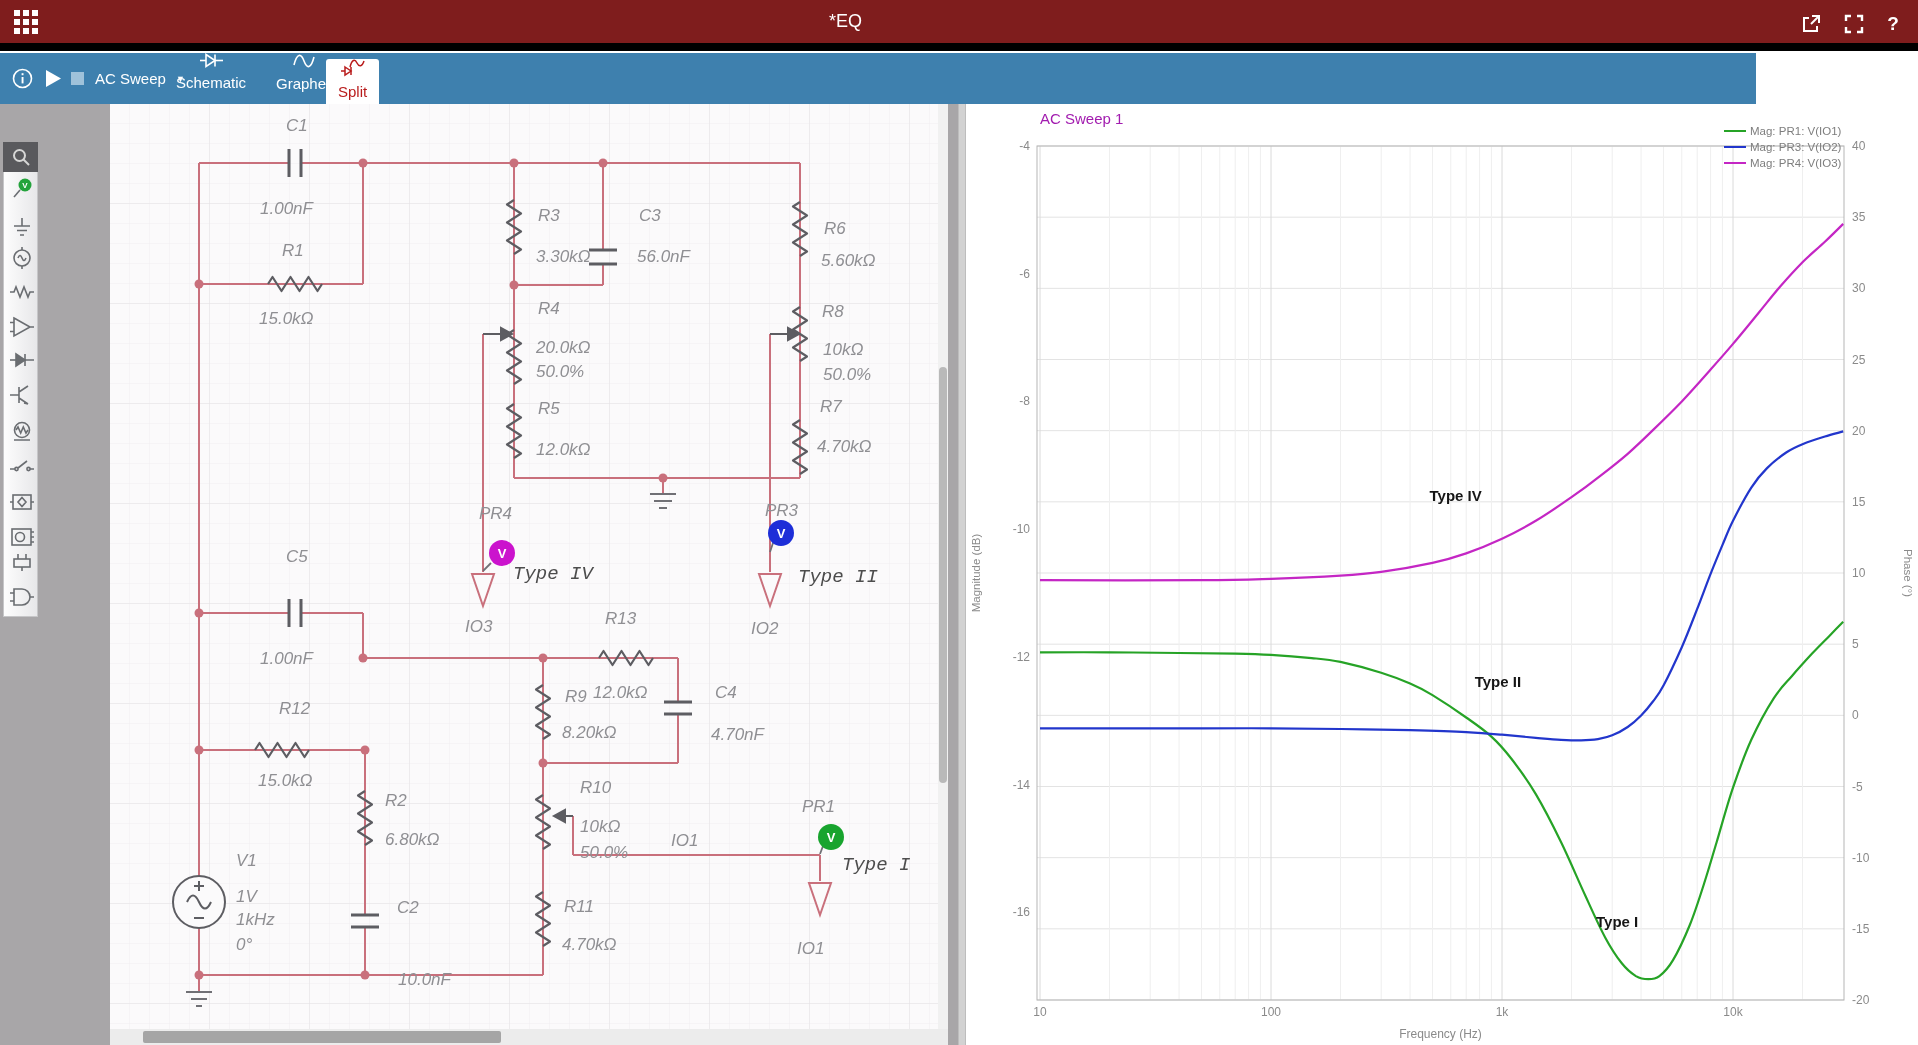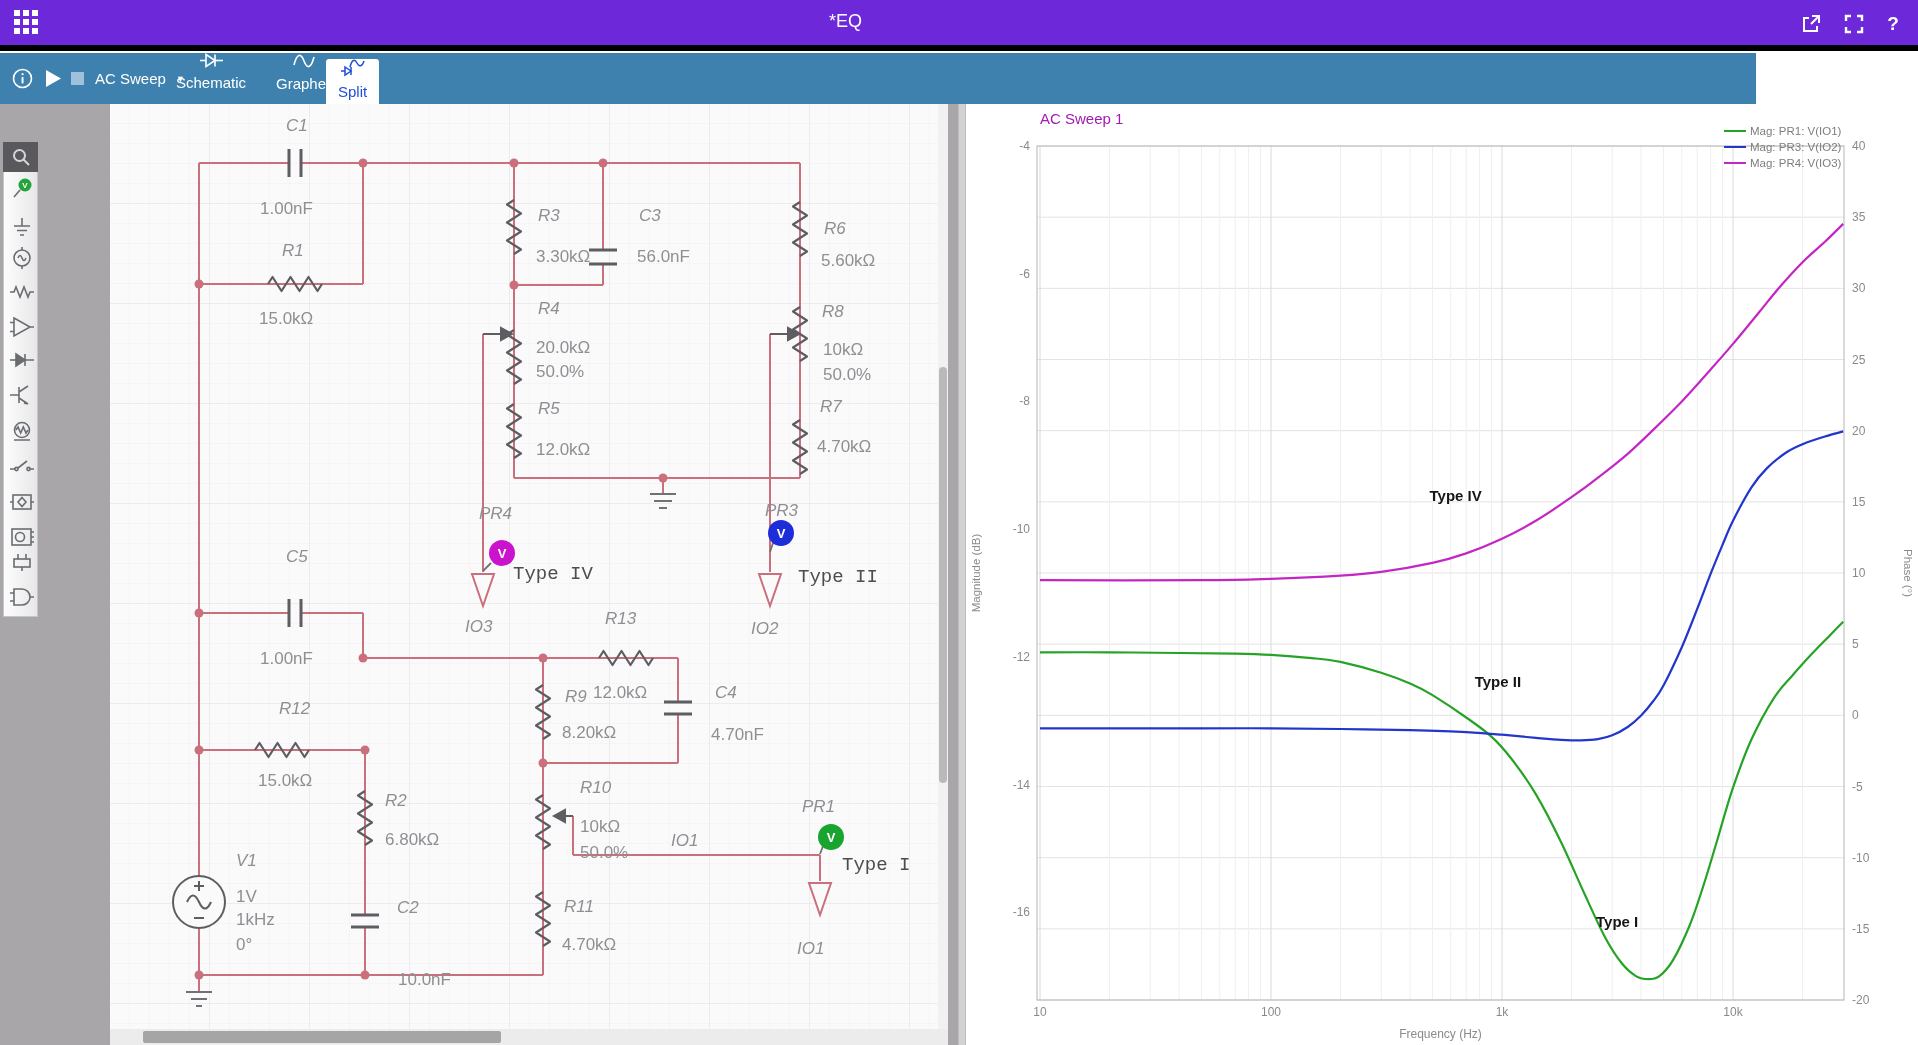--- a/index.html
+++ b/index.html
@@ -1,45 +1,45 @@
 <!DOCTYPE html>
 <html><head>
 <meta charset="utf-8">
 <style>
   * { margin:0; padding:0; box-sizing:border-box; }
   html,body { width:1918px; height:1045px; overflow:hidden; background:#fff;
     font-family:"Liberation Sans", sans-serif; }
 
   
-  .topbar { position:absolute; left:0; top:0; width:1918px; height:51px; background:#6d28d9; border-bottom:6px solid #000000; }
+  .topbar { position:absolute; left:0; top:0; width:1918px; height:51px; background:#7f1d1d; border-bottom:8px solid #000000; }
   .apps-btn { position:absolute; left:14px; top:10px; width:26px; height:26px; cursor:pointer; }
   .title { position:absolute; left:50%; top:11px; transform:translateX(-130px); color:#fff; font-size:18px; }
   .tb-ico { position:absolute; top:14px; color:#fff; width:22px; height:22px; text-align:center; }
   .help { font-size:19px; font-weight:bold; }
 
   
   .toolbar { position:absolute; left:0; top:53px; width:1756px; height:51px; background:#3e80ae; }
   .tool-item { position:absolute; top:0; height:51px; display:flex; align-items:center; color:#fff; font-size:15px; gap:6px; }
   .tab { cursor:pointer;flex-direction:column; }
-  .tab.active { background:#fff; color:#1d4ed8; top:6px; height:45px; padding:0 12px; border-radius:3px 3px 0 0; }
+  .tab.active { background:#fff; color:#b91c1c; top:6px; height:45px; padding:0 12px; border-radius:3px 3px 0 0; }
   .caret { font-size:9px; margin-left:4px; }
   .stop-sq { width:13px; height:13px; background:#9fc2da; }
 
   
   .main { position:absolute; left:0; top:104px; width:1918px; height:941px; background:#a8a6a8; }
 
   
   .toolstrip { position:absolute; left:3px; top:38px; width:35px; background:linear-gradient(to right,#fdfdfd,#e7e7e9); border:1px solid #c6c6c8; }
   .search-btn { position:absolute; left:3px; top:38px; width:35px; height:30px; background:#59595d; display:flex; align-items:center; justify-content:center; cursor:pointer; z-index:3;}
   .strip-ico { position:absolute; left:0px; width:35px; height:30px; display:flex; align-items:center; justify-content:center; cursor:pointer; }
 
   
   .sheet { position:absolute; left:110px; top:0; width:838px; height:925px; background:#fbfafb; }
   .sheet svg.cir { position:absolute; left:0; top:0; }
-  .lbl { position:absolute; font-size:17px; color:#8f8f93; white-space:pre; }
+  .lbl { position:absolute; font-size:17px; color:#8f8f93; white-space:pre;font-style:italic; }
   .lbl-ref { font-style:italic; }
   .lbl-type { font-family:"Liberation Mono", monospace; font-size:19px; color:#4d4d4d; }
 
   .vscroll { position:absolute; left:938px; top:0; width:10px; height:925px; background:#f1f1f1; }
   .vscroll .thumb { position:absolute; left:1px; top:263px; width:8px; height:416px; background:#b9b9b9; border-radius:4px; }
   .hscroll { position:absolute; left:110px; top:925px; width:838px; height:16px; background:#ececec; }
   .hscroll .thumb { position:absolute; left:33px; top:2px; width:358px; height:12px; background:#a5a5a5; border-radius:2px; }
 
   .divider { position:absolute; left:958px; top:0; width:8px; height:941px; background:#d2d2d2; border-left:1px solid #bdbdbd; border-right:1px solid #bdbdbd; }
 

